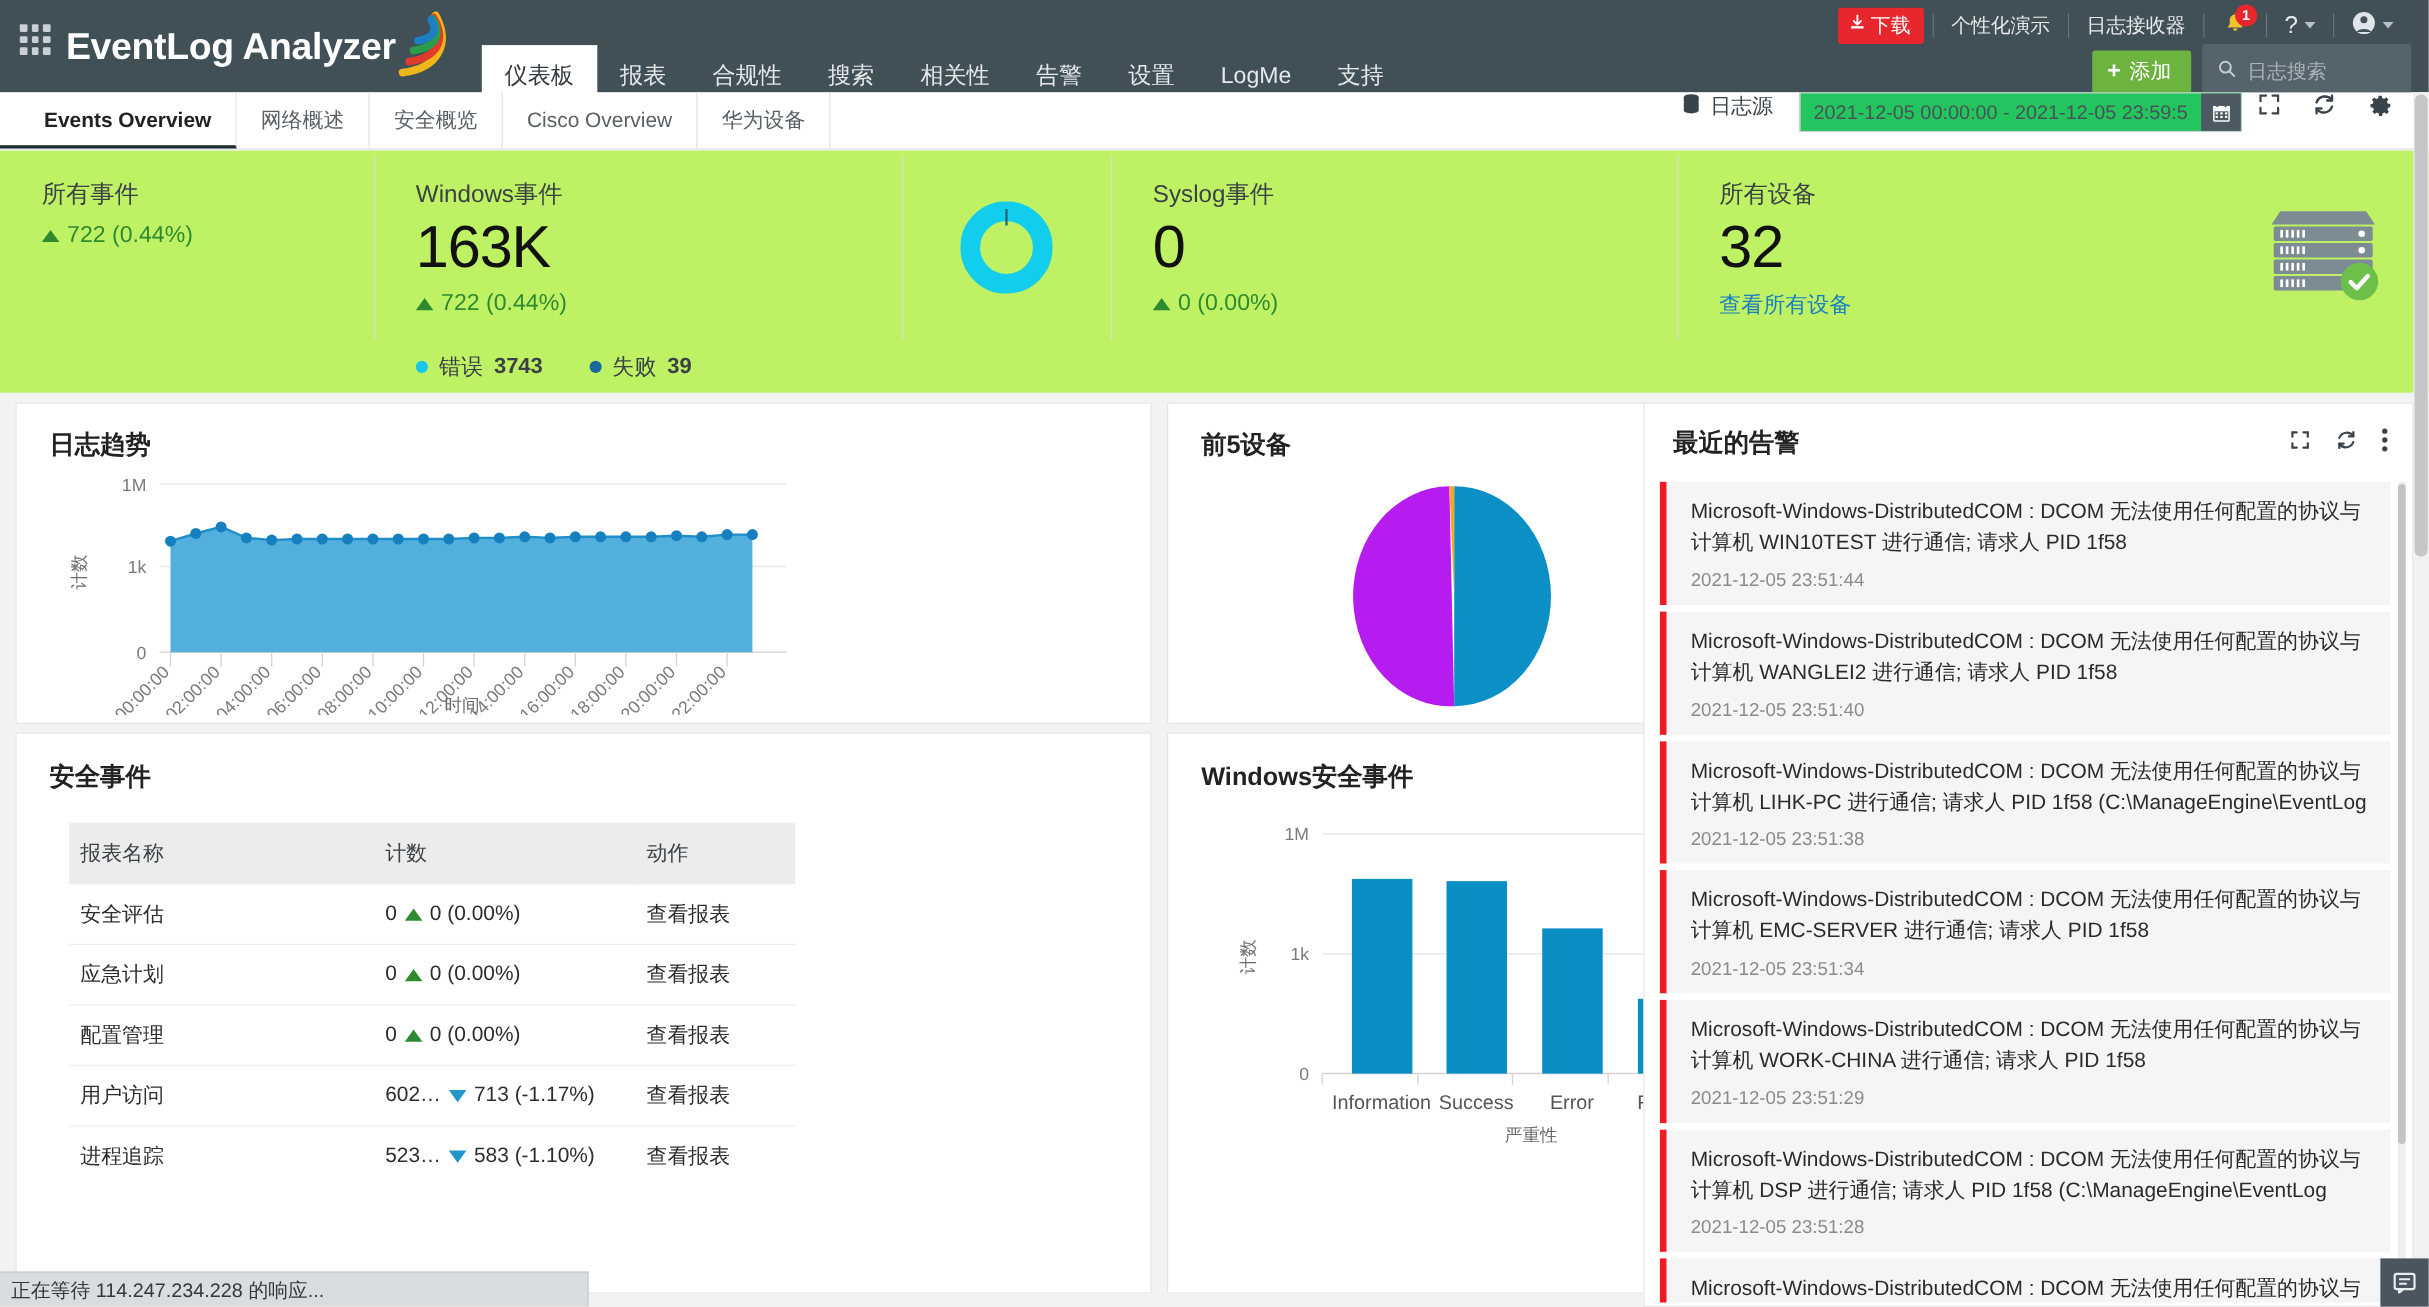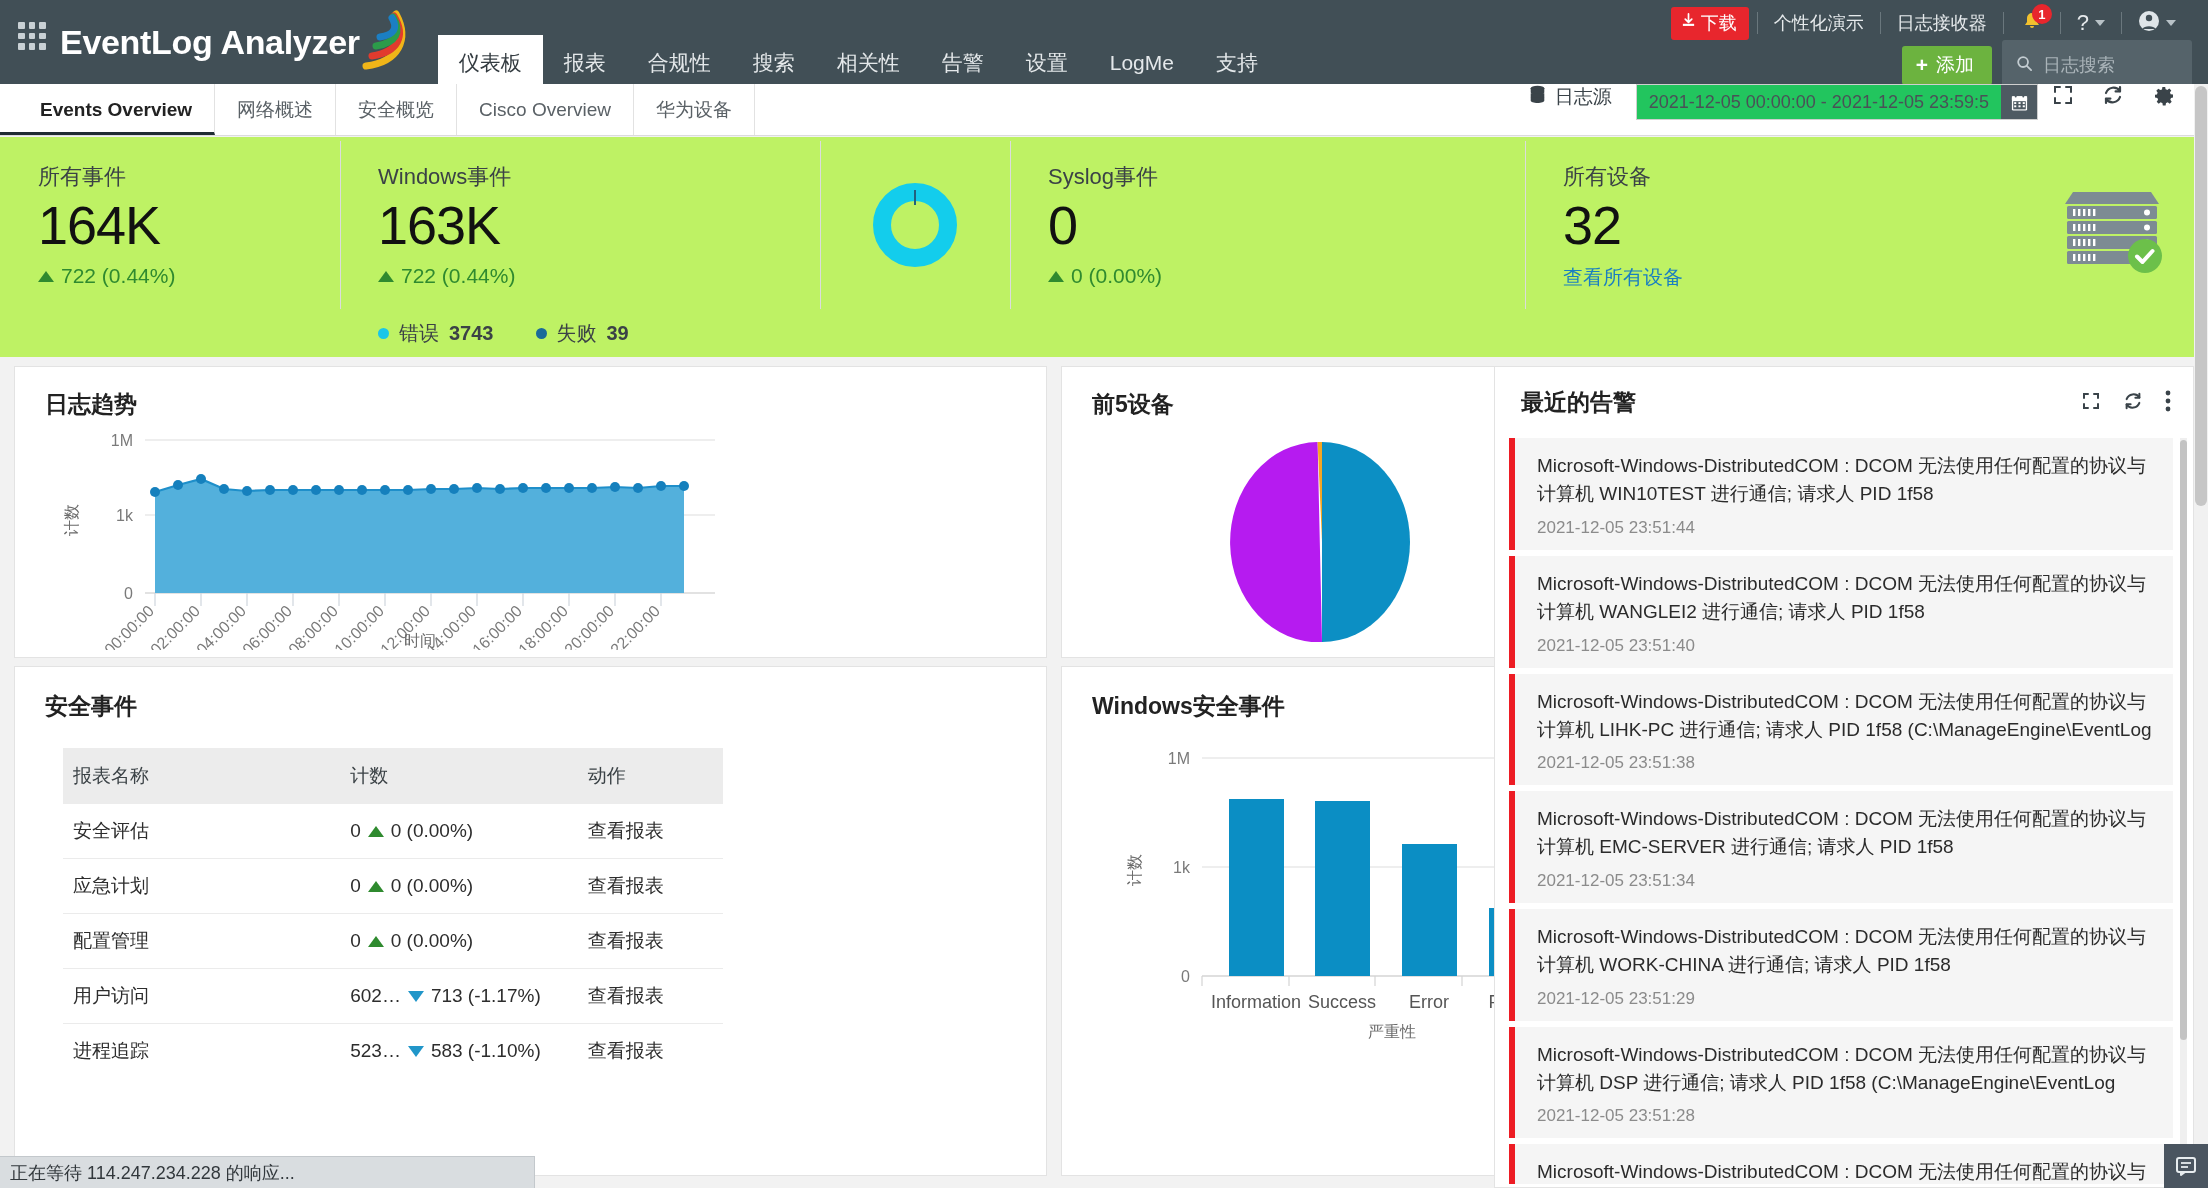--- a/index.html
+++ b/index.html
@@ -22,21 +22,21 @@
     gap: 4px; cursor: pointer;
   }
   .waffle i { background: #c9d1d5; border-radius: 1px; display:block; }
   .brand {
     color: #ffffff; font-size: 34px; font-weight: 600; letter-spacing: -0.3px;
     margin-top: 18px; white-space: nowrap; font-family: "Liberation Sans", sans-serif;
   }
   .brand-swoosh { position: relative; display:inline-block; width: 52px; height: 44px; vertical-align: -8px; margin-left: 2px;}
   .brand-swoosh svg { position:absolute; left:-10px; top:-12px; }
 
-  .mainnav { display: flex; align-items: center; margin-left: 24px; height: 97px; }
+  .mainnav { display: flex; align-items: flex-end; margin-left: 24px; height: 97px; }
   .mainnav .tab {
     padding: 0 21px; height: 56px; line-height: 56px; margin-top: 28px;
     color: #e4e8ea; font-size: 21px; cursor: pointer; white-space: nowrap;
   }
   .mainnav .tab.active {
     background: #ffffff; color: #333b40; font-weight: 400;
   }
 
   .top-right {
     position: absolute; right: 0; top: 0; height: 46px;
@@ -329,21 +329,20 @@
           <path d="M12 8.2a3.8 3.8 0 1 0 0 7.6 3.8 3.8 0 0 0 0-7.6zm9 5.2v-2.8l-2.4-.4a6.9 6.9 0 0 0-.7-1.7l1.4-2-2-2-2 1.4a6.9 6.9 0 0 0-1.7-.7L13.2 3h-2.8l-.4 2.4a6.9 6.9 0 0 0-1.7.7l-2-1.4-2 2 1.4 2a6.9 6.9 0 0 0-.7 1.7L3 10.8v2.8l2.4.4c.16.6.4 1.16.7 1.7l-1.4 2 2 2 2-1.4c.54.3 1.1.54 1.7.7l.4 2.4h2.8l.4-2.4c.6-.16 1.16-.4 1.7-.7l2 1.4 2-2-1.4-2c.3-.54.54-1.1.7-1.7z" fill="#3a4349"></path>
         </svg>
     </div>
   </div>
 </div>
 
 <div class="kpis">
 
   <div class="kpi" style="width:340px">
     <div class="label">所有事件</div>
-    <div class="big">164K</div>
     <div class="delta">
       <span class="tri-up"></span>
       <span>722 (0.44%)</span>
     </div>
   </div>
 
   <div class="kpi" style="width:480px">
     <div class="label">Windows事件</div>
     <div class="big">163K</div>
     <div class="delta">

